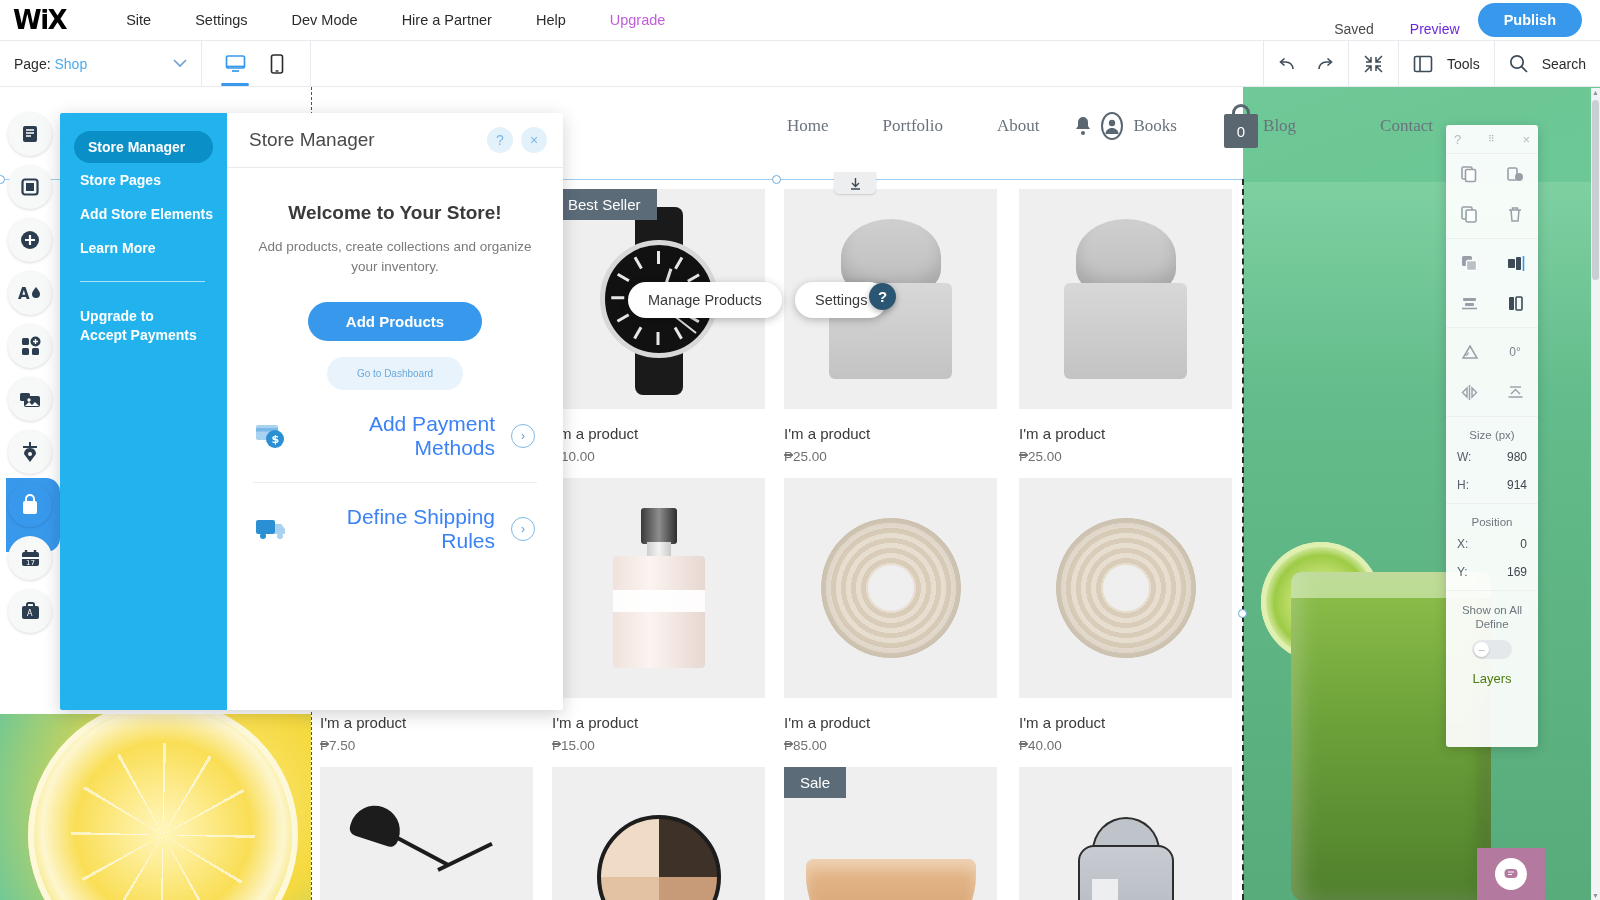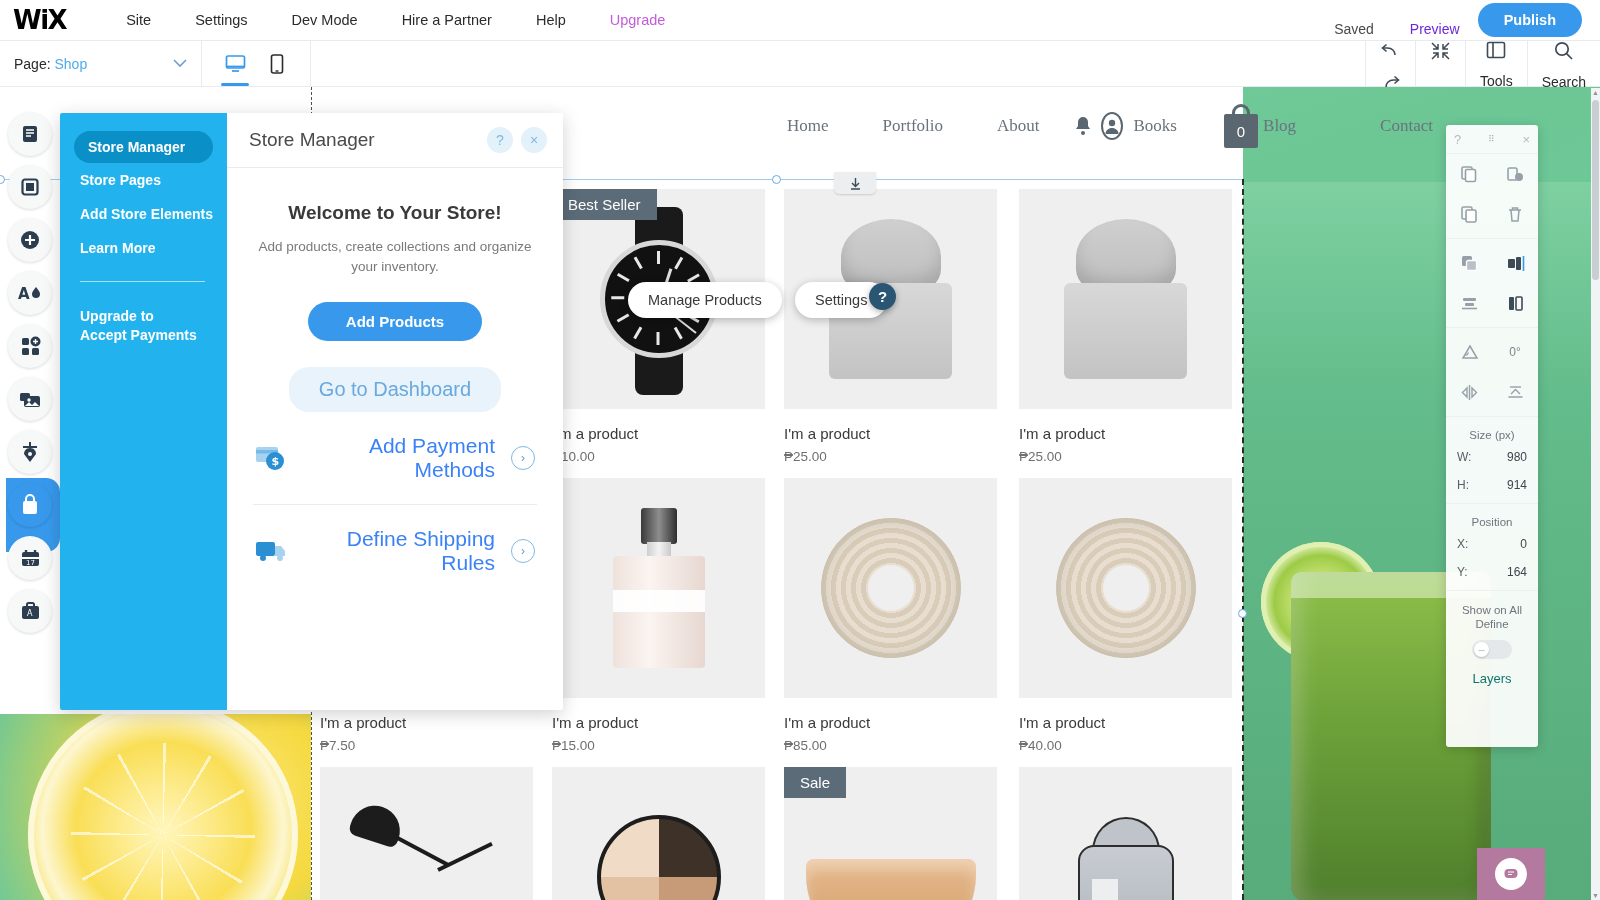--- a/index.html
+++ b/index.html
@@ -62,21 +62,21 @@
     width: 34px; height: 100%; display: flex; flex-direction: column;
     align-items: center; justify-content: center; cursor: pointer; position: relative;
   }
   .device-btn.active::after {
     content: ''; position: absolute; bottom: 0; left: 3px; right: 3px;
     height: 3px; background: #3899ec; border-radius: 2px;
   }
   .tb-spacer { flex: 1; }
   .tb-group {
     display: flex; align-items: center; padding: 0 14px;
-    border-left: 1px solid #e8eaef; gap: 14px; cursor: pointer; flex-direction: column;
+    border-left: 1px solid #e8eaef; gap: 14px; cursor: pointer;
   }
   .tb-group .lbl { font-size: 14px; color: #2b2b2b; }
   .icon-btn { display: flex; align-items: center; justify-content: center; cursor: pointer; }
 
   
   .canvas {
     position: absolute; top: 87px; left: 0; width: 1600px; height: 813px;
     overflow: hidden; background: #fff;
   }
   .green-bg {
@@ -385,22 +385,22 @@
   }
   .sm-body { padding: 34px 26px 0 26px; text-align:center; }
   .sm-welcome { font-size: 19px; font-weight:bold; color:#3a3a3a; }
   .sm-sub { font-size:13.5px; color:#7a7a7a; margin-top:13px; line-height:1.45; }
   .sm-primary {
     display:block; margin: 26px auto 0; background:#3899ec; color:#fff;
     border:none; border-radius:20px; font-size:15px; font-weight:bold;
     padding: 11px 38px; cursor:pointer; font-family:"Liberation Sans",sans-serif;
   }
   .sm-secondary {
-    display:block; margin: 26px auto 0; background:#e8f3fc; color:#6aa9dd;
-    border:none; border-radius:20px; font-size:20px;
+    display:block; margin: 16px auto 0; background:#e8f3fc; color:#6aa9dd;
+    border:none; border-radius:20px; font-size:10px;
     padding: 11px 30px; cursor:pointer; font-family:"Liberation Sans",sans-serif;
   }
   .qa-title {
     margin-top: 40px; font-size:14px; color:#5a5a5a; text-align:left;
     padding-bottom: 6px; border-bottom: 1px solid #4a4a4a;
   }
   .qa-row {
     display:flex; align-items:center; gap:16px; padding: 22px 2px;
     border-bottom: 1px solid #ececec; cursor:pointer;
   }
@@ -439,21 +439,21 @@
   .rp-toggle {
     width:40px;height:19px;border-radius:10px;background:#e5e8ea; margin: 6px auto 0;
     position:relative; cursor:pointer;
   }
   .rp-toggle::after {
     content:'–'; position:absolute; left:2px; top:2px; width:15px;height:15px;
     border-radius:50%; background:#fff; box-shadow:0 1px 2px rgba(0,0,0,.2);
     display:flex;align-items:center;justify-content:center; color:#b0b6bb; font-size:11px;
   }
   .rp-layers {
-    text-align:center; font-size:13px; color:#0f766e; padding: 12px 0; cursor:pointer;
+    text-align:center; font-size:13px; color:#4d7c0f; padding: 12px 0; cursor:pointer;
   }
 
   
   .collapsed-top {
     position:absolute; left: 729px; top: -8px; width: 112px; height: 16px;
     background:#f0f7fd; border:1px solid #dbe9f5; border-radius: 0 0 7px 7px;
     display:flex; align-items:flex-end; justify-content:center; z-index:58;
     color:#3d4b57; font-size:10px; padding-bottom:1px;
   }
   
@@ -920,21 +920,21 @@
     </div>
 
     <div class="rp-sep"></div>
     <div class="rp-sect-label">Position</div>
     <div class="rp-field">
       <span>X:</span>
       <span class="v">0</span>
     </div>
     <div class="rp-field">
       <span>Y:</span>
-      <span class="v">164</span>
+      <span class="v">169</span>
     </div>
 
     <div class="rp-sep"></div>
     <div class="rp-sect-label" style="line-height:1.25;">Show on All Define</div>
     <div class="rp-toggle"></div>
     <div class="rp-layers">Layers</div>
   </div>
 
   <div class="topbar">
     <div class="wix-logo">WiX</div>

